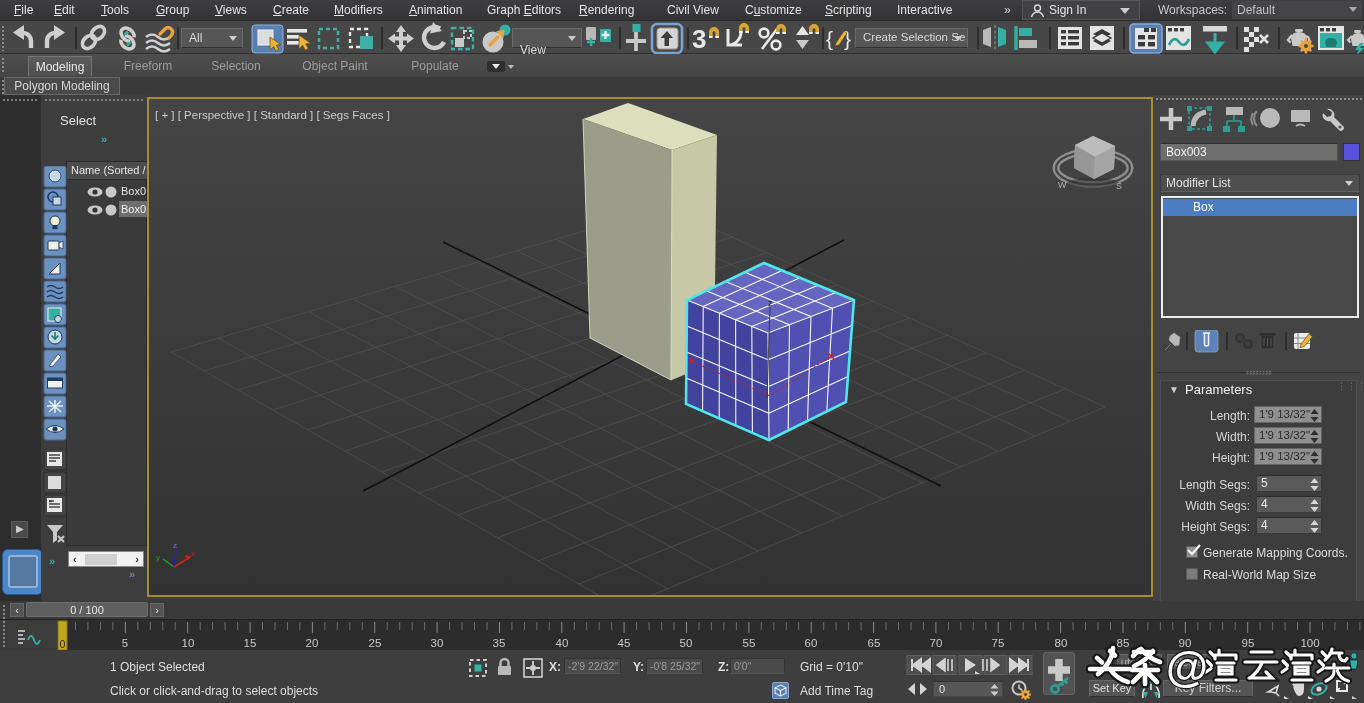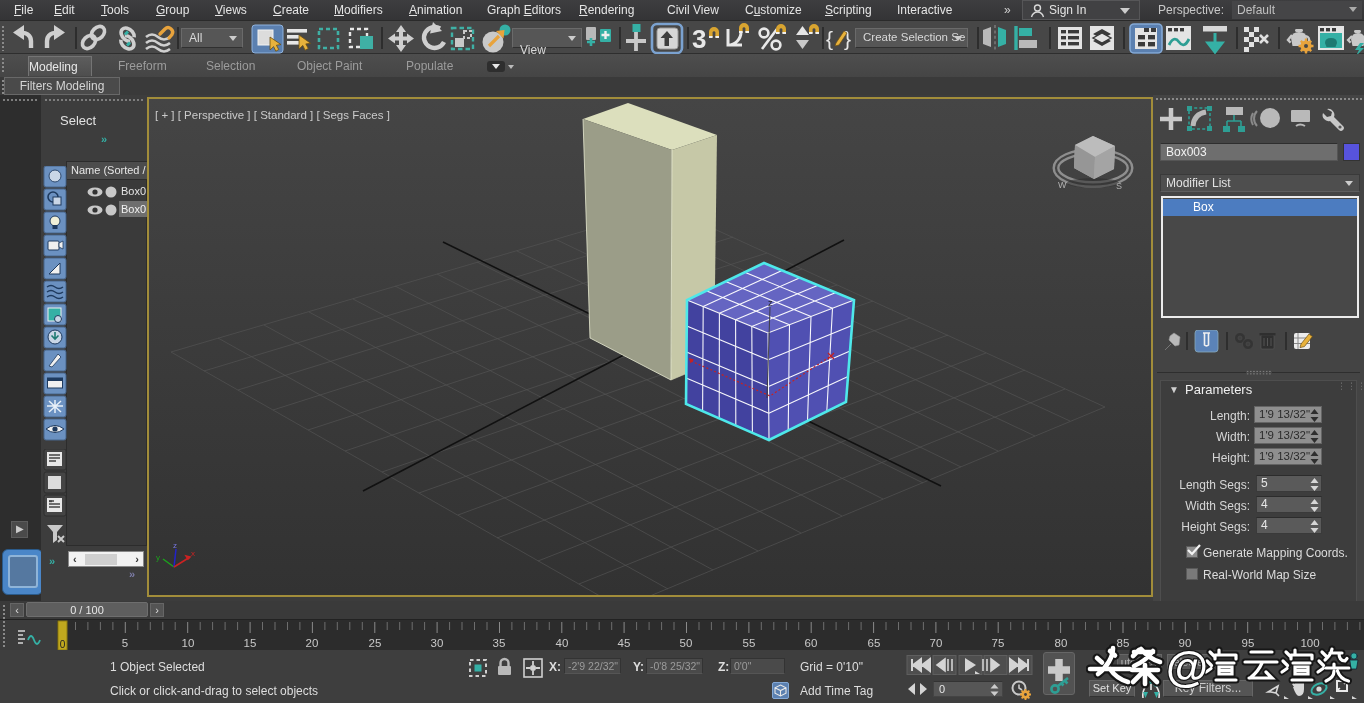--- a/index.html
+++ b/index.html
@@ -10,21 +10,21 @@
 #menubar{left:0;top:0;width:1364px;height:21px;background:linear-gradient(180deg,#3e3e40,#343436);color:#e4e4e4;font-size:12px;border-bottom:1px solid #2a2a2a}
 #menubar span.mi{position:absolute;top:3px;white-space:nowrap}
 #menubar u{text-decoration:underline}
 
 #toolbar{left:0;top:21px;width:1364px;height:33px;background:#474747;border-bottom:1px solid #2e2e2e}
 .grip{position:absolute;left:1px;width:5px;background-image:radial-gradient(circle,#8a8a8a 1px,transparent 1.2px);background-size:4px 4px}
 .ddown{position:absolute;background:#565656;border:1px solid #6a6a6a;border-bottom-color:#303030;color:#d8d8d8;font-size:12px}
 .ddown .arr{position:absolute;right:5px;top:50%;margin-top:-2px;width:0;height:0;border-left:4px solid transparent;border-right:4px solid transparent;border-top:5px solid #ccc}
 
 #ribbon{left:0;top:54px;width:1364px;height:23px;background:linear-gradient(180deg,#4e4e4e,#454545);color:#9c9c9c;font-size:12px}
-#ribbon .tab{position:absolute;top:2px;height:20px;line-height:20px;}
+#ribbon .tab{position:absolute;top:2px;height:20px;line-height:20px;text-align:center}
 #ribbon .active{background:linear-gradient(180deg,#5d5d5d,#4e4e4e);border:1px solid #747474;border-bottom:none;color:#e8e8e8}
 #pmrow{left:0;top:77px;width:1364px;height:18px;background:#3a3a3a}
 #pmtab{left:4px;top:77px;width:116px;height:18px;background:#4a4a4a;border:1px solid #686868;color:#d4d4d4;font-size:12px;line-height:16px;text-align:center}
 
 #leftstrip{left:0;top:95px;width:41px;height:525px;background:#2d2d2d}
 #sexp{left:41px;top:95px;width:106px;height:525px;background:#3d3d3d}
 #viewport{left:147px;top:97px;width:1006px;height:500px;background:linear-gradient(180deg,#454545 0%,#3c3c3c 45%,#323232 100%);border:2px solid #a28d3a}
 #cpanel{left:1153px;top:95px;width:211px;height:525px;background:#444444}
 
 .fld-light{position:absolute;background:#8f8f8f;border:1px solid #646464;color:#2b2b2b;font-size:11.5px;height:17px;line-height:15px;white-space:nowrap}
@@ -57,21 +57,21 @@
 <span class="mi" style="left:825px"><u>S</u>cripting</span>
 <span class="mi" style="left:897px">Interactive</span>
 <span class="mi" style="left:1004px;color:#d0d0d0">»</span>
 <span class="abs" style="left:1022px;top:0px;width:118px;height:20px;background:#414143;border:1px solid #565658"></span>
       <svg class="abs" style="left:1030px;top:3px" width="15" height="15" viewBox="0 0 15 15">
         <circle cx="7.5" cy="5" r="3" fill="none" stroke="#d8d8d8" stroke-width="1.4"></circle>
         <path d="M1.5 14 Q3 9 7.5 9 Q12 9 13.5 14" fill="none" stroke="#d8d8d8" stroke-width="1.4"></path>
       </svg>
 <span class="mi" style="left:1049px">Sign In</span>
 <span class="abs" style="left:1120px;top:8px;width:0;height:0;border-left:5px solid transparent;border-right:5px solid transparent;border-top:6px solid #ccc"></span>
-<span class="mi" style="left:1158px;color:#c8c8c8">Perspective:</span>
+<span class="mi" style="left:1158px;color:#c8c8c8">Workspaces:</span>
 <span class="abs" style="left:1232px;top:1px;width:130px;height:18px;background:#454547;color:#c0c0c0;font-size:12px;padding:2px 0 0 5px">Default<span style="position:absolute;right:5px;top:6px;width:0;height:0;border-left:4px solid transparent;border-right:4px solid transparent;border-top:5px solid #aaa"></span></span>
 </div>
 <div class="abs" id="toolbar">
 <div class="grip" style="top:4px;height:26px"></div>
 <svg class="abs" style="left:0;top:0" width="1364" height="33" viewBox="0 0 1364 33">
 
 <g stroke="#cfcfcf" stroke-width="4.4" fill="none">
 <path d="M31 27 V20 A8 8 0 0 0 20 12.5"></path>
 <path d="M47 27 V20 A8 8 0 0 1 58 12.5"></path>
 </g>
@@ -270,21 +270,21 @@
 <span class="tab" style="left:206px;width:60px">Selection</span>
 <span class="tab" style="left:297px;width:76px">Object Paint</span>
 <span class="tab" style="left:406px;width:58px">Populate</span>
 <span class="abs" style="left:487px;top:7px;width:18px;height:11px;background:#2e2e2e;border-radius:3px"></span>
 <span class="abs" style="left:492px;top:10px;width:0;height:0;border-left:4px solid transparent;border-right:4px solid transparent;border-top:5px solid #e8e8e8"></span>
 <span class="abs" style="left:508px;top:11px;width:0;height:0;border-left:3px solid transparent;border-right:3px solid transparent;border-top:4px solid #bbb"></span>
 </div>
 <div class="abs" id="pmrow">
       <div class="grip" style="top:2px;height:15px"></div>
     </div>
-<div class="abs" id="pmtab">Filters Modeling</div>
+<div class="abs" id="pmtab">Polygon Modeling</div>
 <div class="abs" id="leftstrip">
       <div class="abs" style="left:2px;top:3px;width:36px;height:5px;background-image:radial-gradient(circle,#7e7e7e 0.8px,transparent 1px);background-size:4px 4px"></div>
 <div class="abs" style="left:11px;top:426px;width:17px;height:17px;background:#4a4a4a;border:1px solid #5c5c5c"></div>
 <span class="abs" style="left:16px;top:428px;color:#ccc;font-size:10px">▶</span>
 </div>
 <div class="abs" style="left:2px;top:549px;width:41px;height:46px;background:#4a86c8;border-radius:6px;border:1px solid #2a5a8a">
 <div class="abs" style="left:5px;top:5px;width:30px;height:33px;background:#5578a0;border:2px solid #8fb4d8;border-radius:3px"></div>
 </div>
 <div class="abs" id="sexp">
       <div class="abs" style="left:3px;top:3px;width:100px;height:5px;background-image:radial-gradient(circle,#7e7e7e 0.8px,transparent 1px);background-size:4px 4px"></div>

